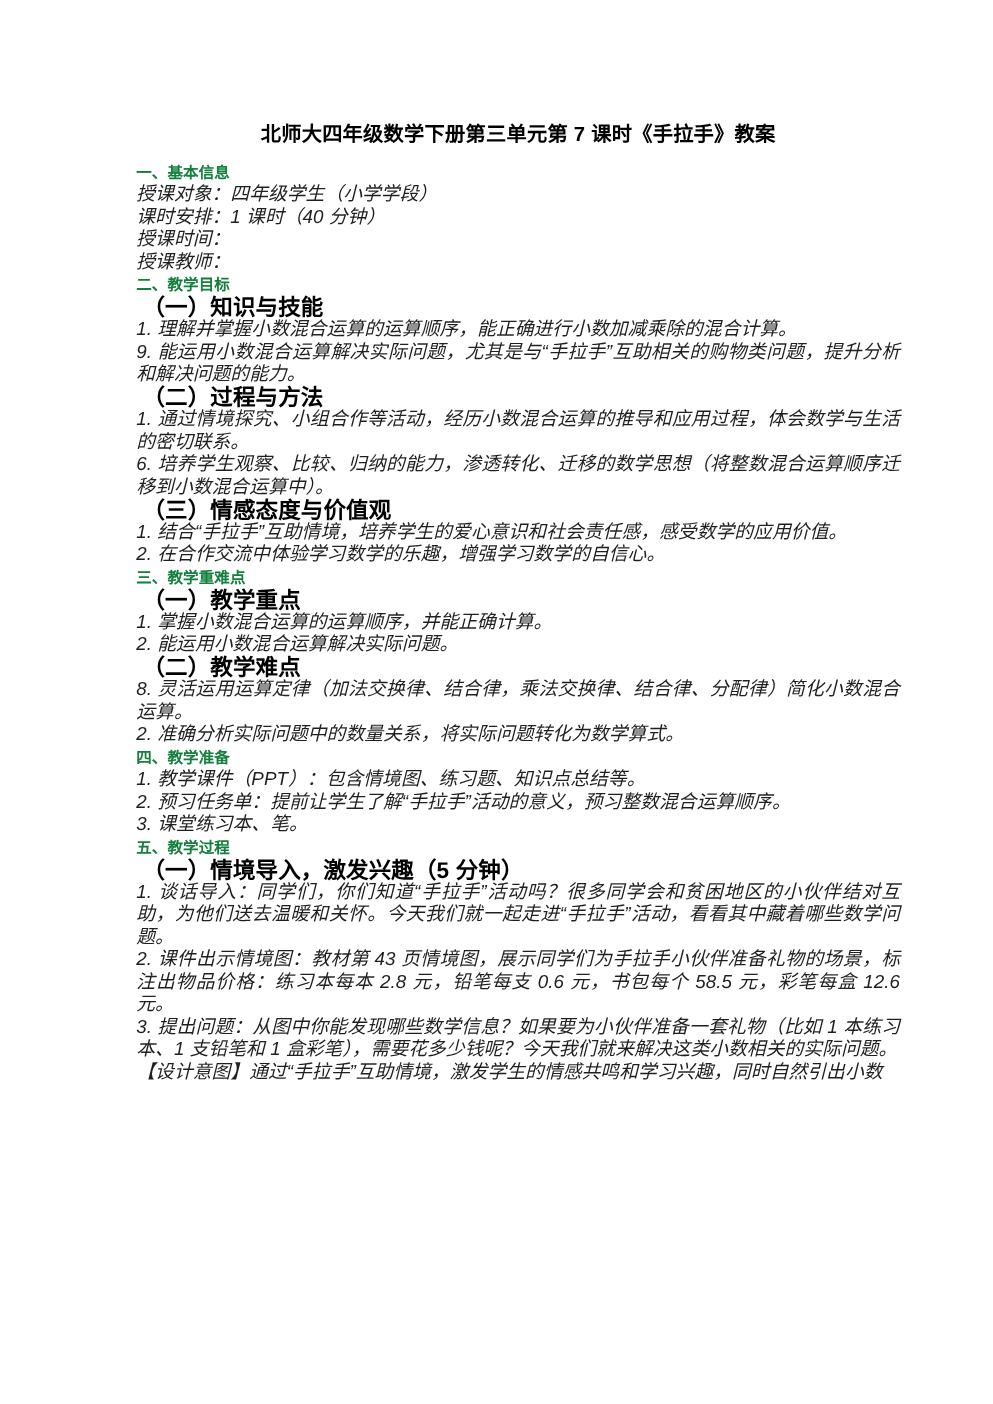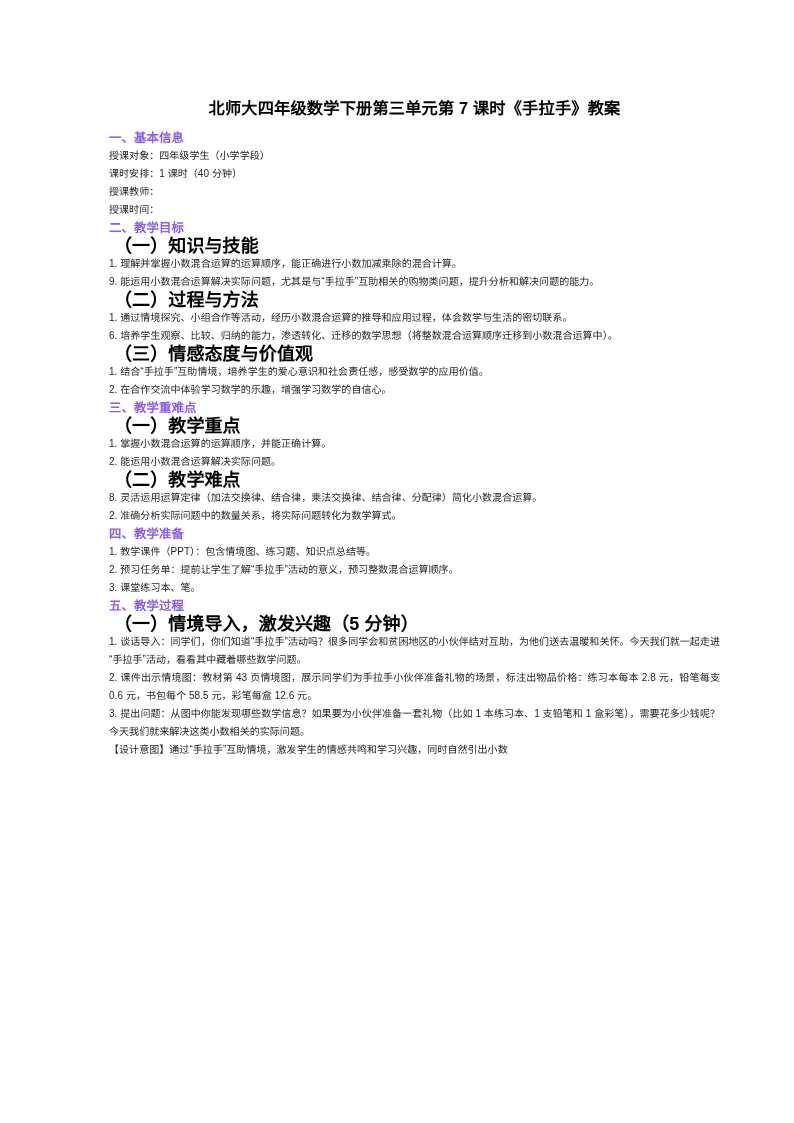--- a/index.html
+++ b/index.html
@@ -33,57 +33,58 @@
     letter-spacing: 0.2px;
     margin: 0 0 9px 0;
     line-height: 1.5;
     color: #000;
   }
   .h2 {
     font-size: 12.4px;
     font-weight: bold;
     line-height: 18px;
     margin: 0;
-    color: #8b5cf6;
+    color: #15803d;
     letter-spacing: 0.1px;
   }
   .h3 {
     font-size: 18px;
     font-weight: bold;
     line-height: 18px;
     margin: 0;
     padding-left: 5px;
     color: #000;
     letter-spacing: 0.1px;
   }
   .p {
-    font-size: 10px;
+    font-size: 15px;
     font-weight: normal;
     line-height: 18px;
     margin: 0;
     color: #1f1f1f;
     text-align: justify;
     text-justify: inter-ideograph;
     letter-spacing: 0.05px;
     word-break: break-all;
+    font-style: italic;
   }
 </style>
 </head>
 <body>
 
 <div class="page">
 
   <h1 class="doc-title">北师大四年级数学下册第三单元第 7 课时《手拉手》教案</h1>
 
   <div id="body-content">
       <div class="h2">一、基本信息</div>
       <div class="p">授课对象：四年级学生（小学学段）</div>
       <div class="p">课时安排：1 课时（40 分钟）</div>
+      <div class="p">授课时间：</div>
       <div class="p">授课教师：</div>
-      <div class="p">授课时间：</div>
       <div class="h2">二、教学目标</div>
       <div class="h3">（一）知识与技能</div>
       <div class="p">1. 理解并掌握小数混合运算的运算顺序，能正确进行小数加减乘除的混合计算。</div>
       <div class="p">9. 能运用小数混合运算解决实际问题，尤其是与“手拉手”互助相关的购物类问题，提升分析和解决问题的能力。</div>
       <div class="h3">（二）过程与方法</div>
       <div class="p">1. 通过情境探究、小组合作等活动，经历小数混合运算的推导和应用过程，体会数学与生活的密切联系。</div>
       <div class="p">6. 培养学生观察、比较、归纳的能力，渗透转化、迁移的数学思想（将整数混合运算顺序迁移到小数混合运算中）。</div>
       <div class="h3">（三）情感态度与价值观</div>
       <div class="p">1. 结合“手拉手”互助情境，培养学生的爱心意识和社会责任感，感受数学的应用价值。</div>
       <div class="p">2. 在合作交流中体验学习数学的乐趣，增强学习数学的自信心。</div>

